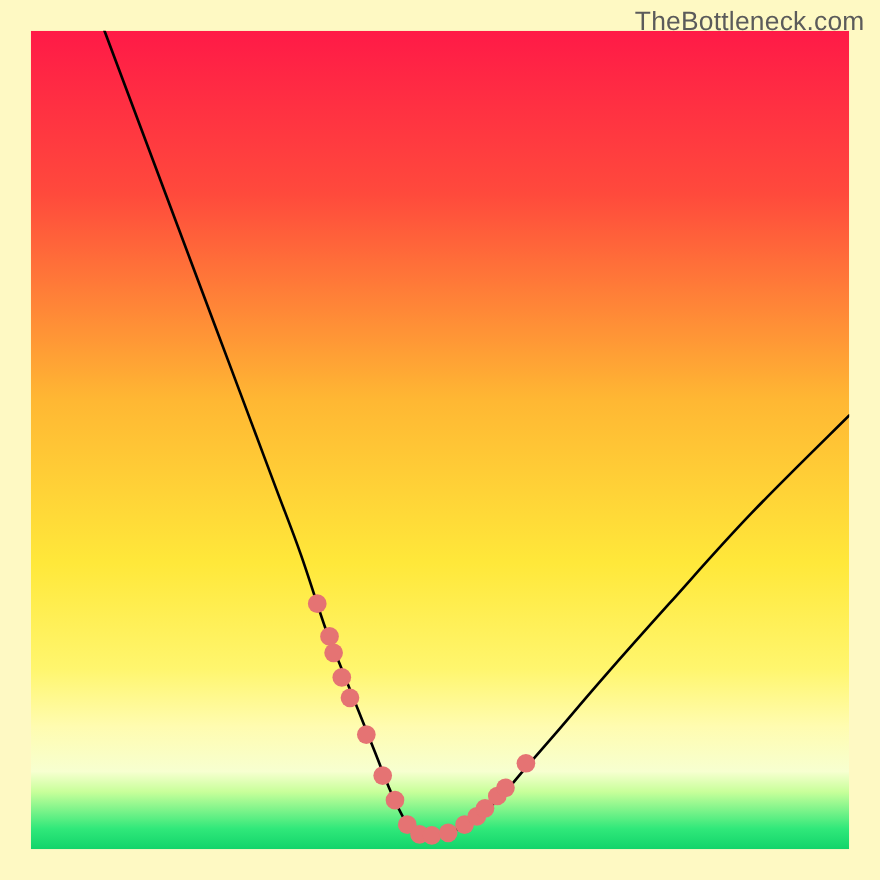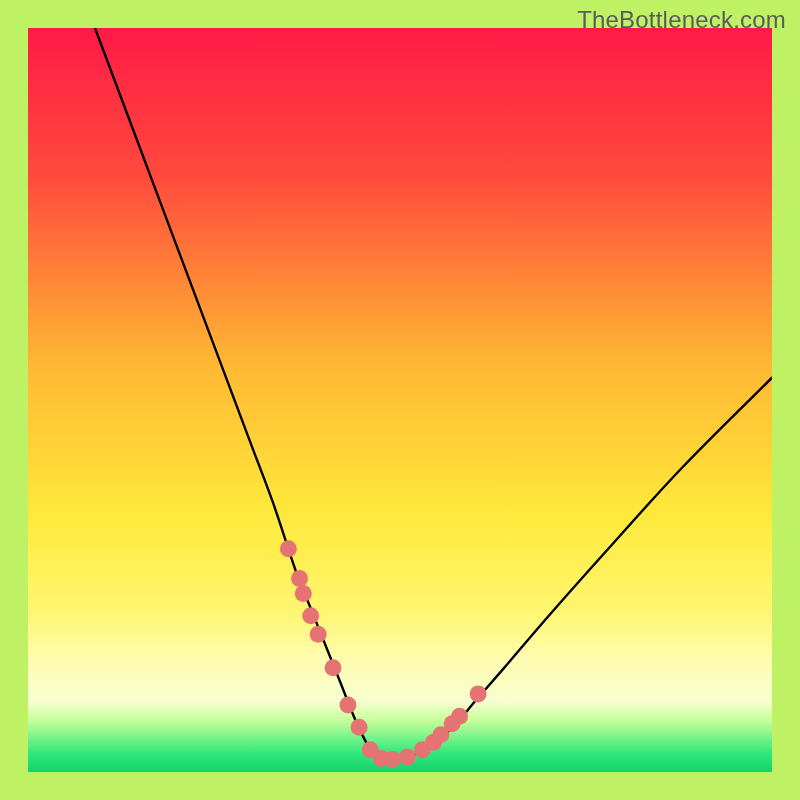--- a/index.html
+++ b/index.html
@@ -8,21 +8,21 @@
     width: 800px;
     height: 800px;
     background: #000;
     font-family: Arial, Helvetica, sans-serif;
     overflow: hidden;
   }
   .frame {
     position: relative;
     width: 800px;
     height: 800px;
-    background: #bef264;
+    background: #fef9c3;
   }
   .plot {
     position: absolute;
     left: 28px;
     top: 28px;
     width: 744px;
     height: 744px;
     
   }
   .watermark {

